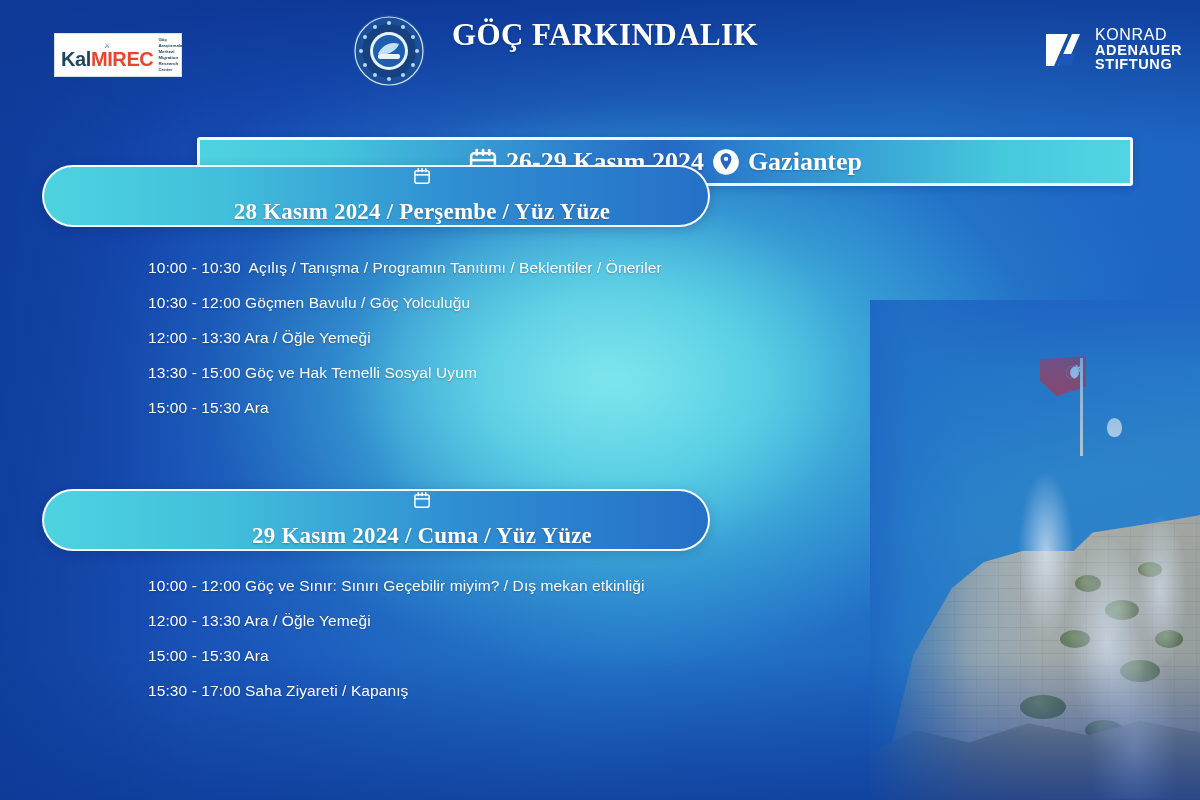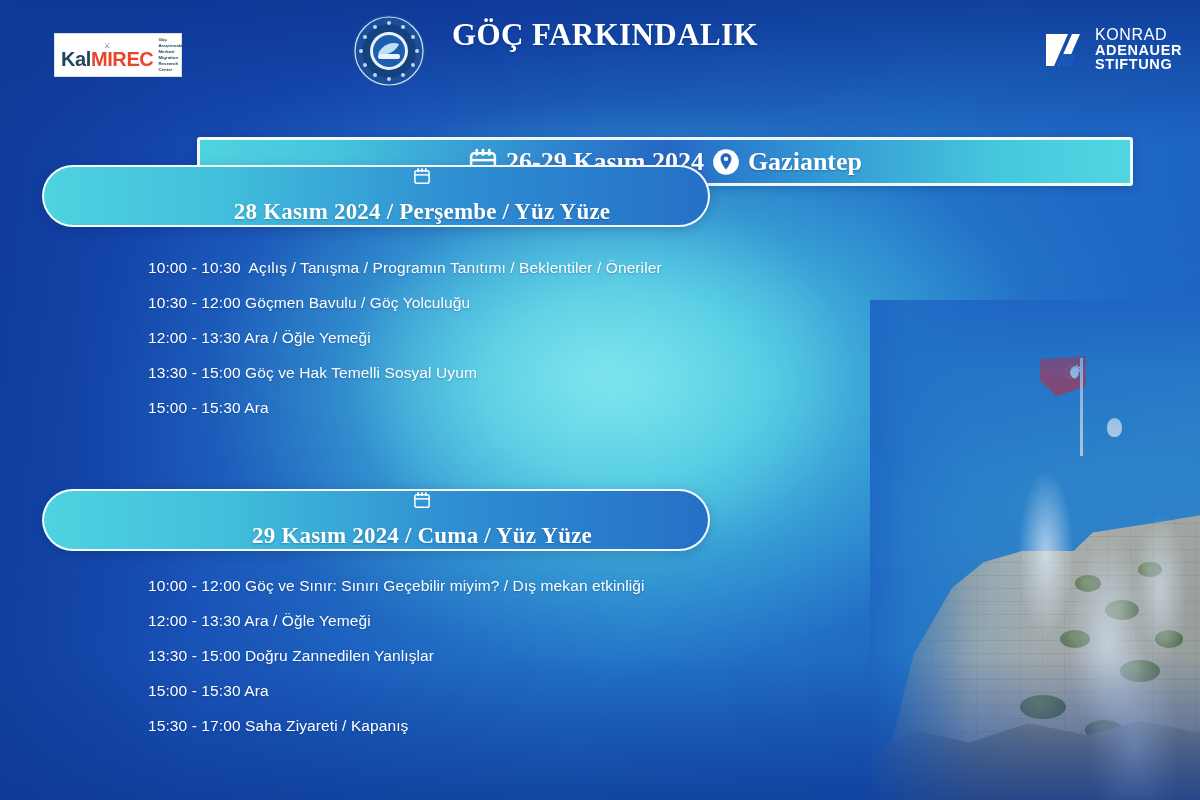--- a/index.html
+++ b/index.html
@@ -482,18 +482,17 @@
       <line x1="7" y1="2.5" x2="7" y2="6" stroke="#ffffff" stroke-width="2.2" stroke-linecap="round"></line>
       <line x1="12" y1="2.5" x2="12" y2="6" stroke="#ffffff" stroke-width="2.2" stroke-linecap="round"></line>
       <line x1="17" y1="2.5" x2="17" y2="6" stroke="#ffffff" stroke-width="2.2" stroke-linecap="round"></line>
     </svg>
     <span class="pill-label">29 Kasım 2024 / Cuma / Yüz Yüze</span>
   </div>
 
   <div class="sessions s2">
     <div class="session">10:00 - 12:00 Göç ve Sınır: Sınırı Geçebilir miyim? / Dış mekan etkinliği</div>
     <div class="session">12:00 - 13:30 Ara / Öğle Yemeği</div>
-    <div class="session">13:30 - 15:00 Doğru Zannedilen Yanlışlar</div>
     <div class="session">15:00 - 15:30 Ara</div>
     <div class="session">15:30 - 17:00 Saha Ziyareti / Kapanış</div>
   </div>
 
 </div>
 
 </body></html>

